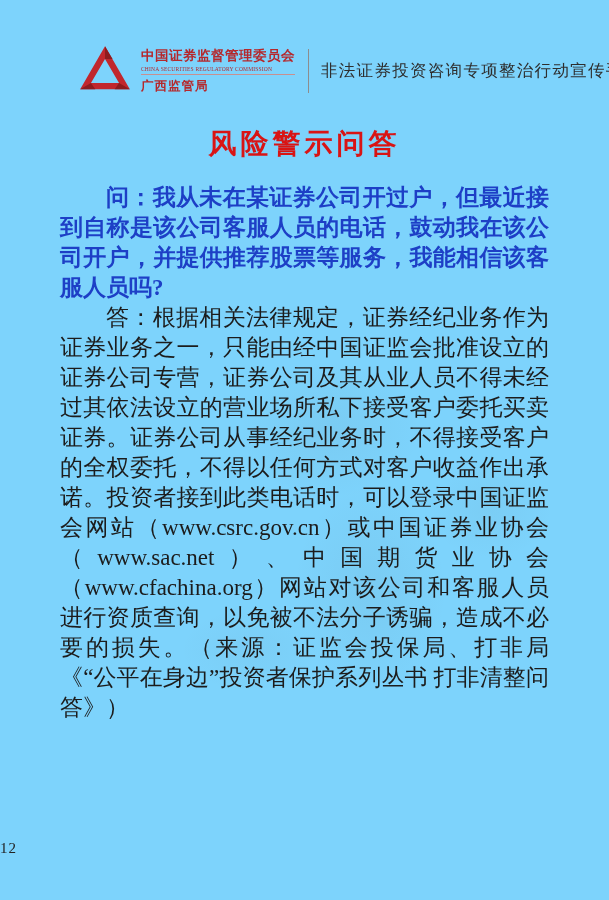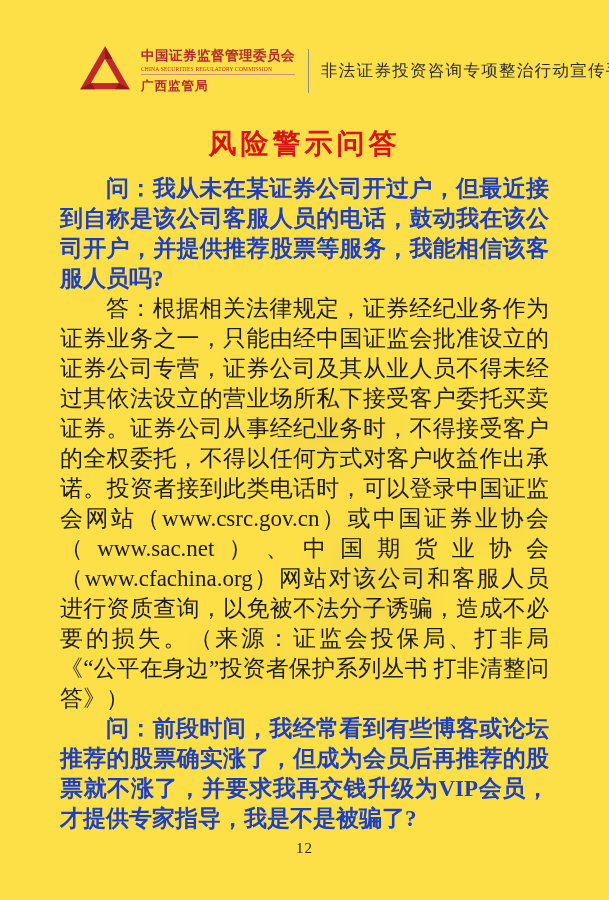--- a/index.html
+++ b/index.html
@@ -3,21 +3,21 @@
 <meta charset="utf-8">
 <style>
   * { box-sizing: border-box; }
   html, body { margin: 0; padding: 0; background: #ffffff; }
 
   .page {
     position: relative;
     width: 609px;
     height: 900px;
     margin: 0 auto;
-    background: #fde047;
+    background: #7dd3fc;
     overflow: hidden;
     font-family: "Liberation Serif", "DejaVu Serif", serif;
   }
 
   
   .watermark {
     position: absolute;
     inset: 0;
     pointer-events: none;
     background:
@@ -54,21 +54,21 @@
     white-space: nowrap;
   }
 
   .main {
     position: absolute;
     left: 60px;
     top: 126px;
     width: 489px;
   }
   .doc-title {
-    margin: 0 0 12px 0;
+    margin: 0 0 21px 0;
     text-align: center;
     color: var(--title-red, #d91414);
     font-size: 28px;
     font-weight: bold;
     letter-spacing: 4px;
     line-height: 36px;
   }
   .para {
     margin: 0;
     font-size: 23px;
@@ -80,21 +80,21 @@
   .para.question {
     color: var(--question-blue, #1d3fc6);
     font-weight: bold;
   }
 
   .page-number {
     position: absolute;
     bottom: 43px;
     left: 0;
     width: 100%;
-    text-align: center;
+    text-align: left;
     font-size: 15px;
     color: #222222;
     letter-spacing: 1px;
   }
 </style>
 </head>
 <body>
 
 <div class="page">
 
@@ -118,18 +118,17 @@
     <div class="header-divider"></div>
     <div class="booklet-title">非法证券投资咨询专项整治行动宣传手册</div>
   </div>
 
   <div class="main">
     <h1 class="doc-title">风险警示问答</h1>
 
     <p class="para question">问：我从未在某证券公司开过户，但最近接到自称是该公司客服人员的电话，鼓动我在该公司开户，并提供推荐股票等服务，我能相信该客服人员吗?</p>
     <p class="para answer">答：根据相关法律规定，证券经纪业务作为证券业务之一，只能由经中国证监会批准设立的证券公司专营，证券公司及其从业人员不得未经过其依法设立的营业场所私下接受客户委托买卖证券。证券公司从事经纪业务时，不得接受客户的全权委托，不得以任何方式对客户收益作出承诺。投资者接到此类电话时，可以登录中国证监会网站（www.csrc.gov.cn）或中国证券业协会（www.sac.net）、中国期货业协会（www.cfachina.org）网站对该公司和客服人员进行资质查询，以免被不法分子诱骗，造成不必要的损失。（来源：证监会投保局、打非局《“公平在身边”投资者保护系列丛书 打非清整问答》）</p>
 
-    <p class="para question">问：前段时间，我经常看到有些博客或论坛推荐的股票确实涨了，但成为会员后再推荐的股票就不涨了，并要求我再交钱升级为VIP会员，才提供专家指导，我是不是被骗了?</p>
   </div>
 
   <div class="page-number">12</div>
 
 </div>
 
 </body></html>

